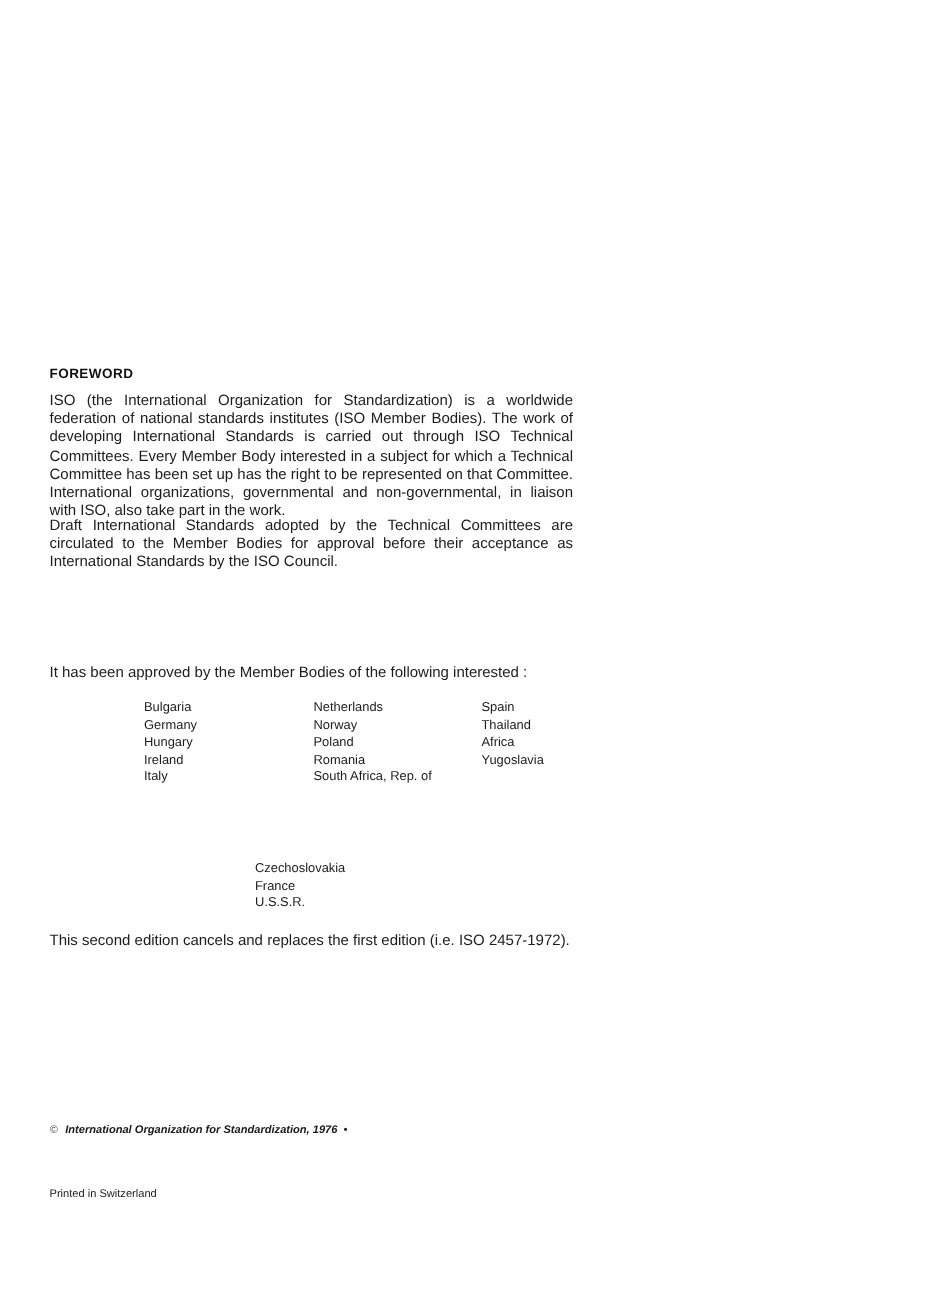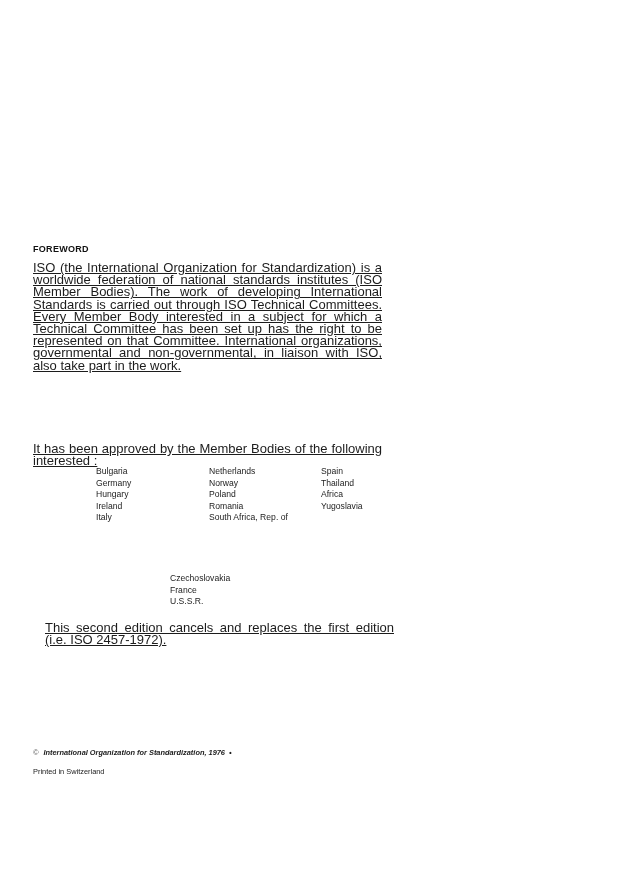--- a/index.html
+++ b/index.html
@@ -6,50 +6,51 @@
     body {
       width: 621px; height: 877px; background: #ffffff; position: relative; overflow: hidden;
       font-family: "Liberation Sans", "DejaVu Sans", sans-serif; color: #1a1a1a;
     }
     .page { position: absolute; left: 0; top: 0; width: 621px; height: 668px; }
     .heading {
       position: absolute; left: 33px; top: 244px; font-size: 9px; font-weight: bold;
       letter-spacing: 0.3px; color: #111;
     }
     .para {
-      position: absolute; left: 33px; width: 349px; font-size: 13px; line-height: 12.2px;
-      text-align: justify; color: #1c1c1c; text-decoration: underline;
+      position: absolute; left: 33px; width: 349px; font-size: 10px; line-height: 12.2px;
+      text-align: justify; color: #1c1c1c;
     }
     .para em { font-style: italic; }
     #p1 { top: 262px; }
     #p2 { top: 345px; }
     #p3 { top: 395px; }
     #p4 { top: 443px; }
     .countries { position: absolute; top: 466px; font-size: 8.6px; line-height: 11.6px; color: #1c1c1c; }
     .countries div { white-space: nowrap; padding-left: 39px; }
     #col1 { left: 57px; }
     #col2 { left: 170px; }
     #col3 { left: 282px; }
     #p5 { top: 537px; }
     .disapproval { position: absolute; left: 170px; top: 573px; font-size: 8.6px; line-height: 11.6px; color: #1c1c1c; }
-    #p6 { top: 622px; margin-left: 12px; }
+    #p6 { top: 622px; }
     .copyright {
       position: absolute; left: 33px; top: 748px; font-size: 7.4px; font-weight: bold; color: #1a1a1a; white-space: nowrap; font-style: italic;
     }
     .copyright .sym { font-weight: normal; margin-right: 5px; color: #555; }
     .copyright .dot { margin-left: 4px; }
-    .printed { position: absolute; left: 33px; top: 767px; font-size: 7.4px; color: #1a1a1a; white-space: nowrap; }
+    .printed { position: absolute; left: 33px; top: 791px; font-size: 7.4px; color: #1a1a1a; white-space: nowrap; }
   </style>
 </head>
 <body>
 
 <div class="page">
   <div class="heading">FOREWORD</div>
 
   <div class="para" id="p1">ISO (the International Organization for Standardization) is a worldwide federation of national standards institutes (ISO Member Bodies). The work of developing International Standards is carried out through ISO Technical Committees. Every Member Body interested in a subject for which a Technical Committee has been set up has the right to be represented on that Committee. International organizations, governmental and non-governmental, in liaison with ISO, also take part in the work.</div>
+  <div class="para" id="p2">Draft International Standards adopted by the Technical Committees are circulated to the Member Bodies for approval before their acceptance as International Standards by the ISO Council.</div>
   <div class="para" id="p4">It has been approved by the Member Bodies of the following interested :</div>
 
   <div class="countries" id="col1">
     <div>Bulgaria</div>
     <div>Germany</div>
     <div>Hungary</div>
     <div>Ireland</div>
     <div>Italy</div>
   </div>
   <div class="countries" id="col2">

